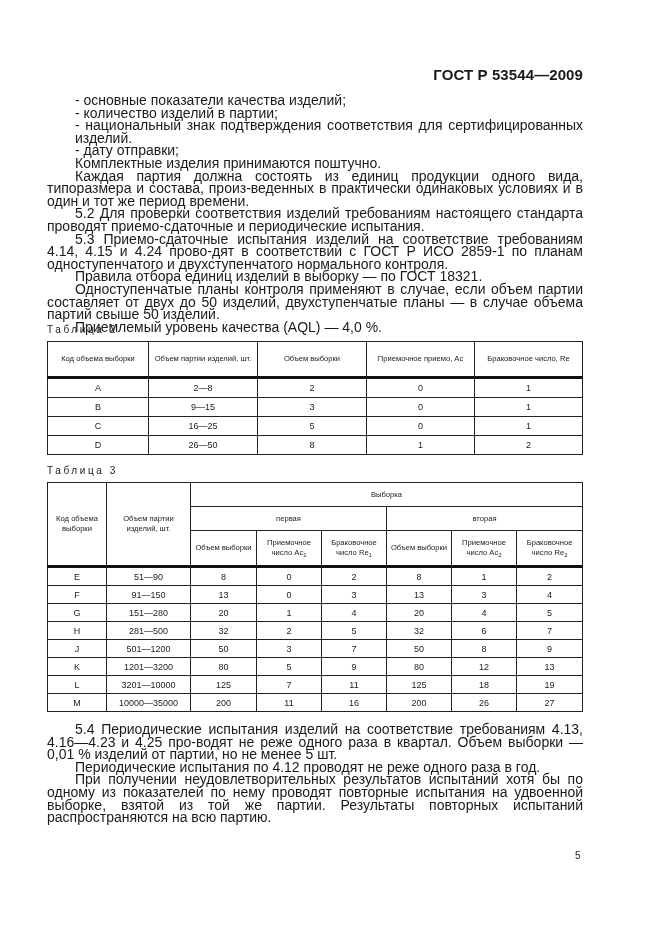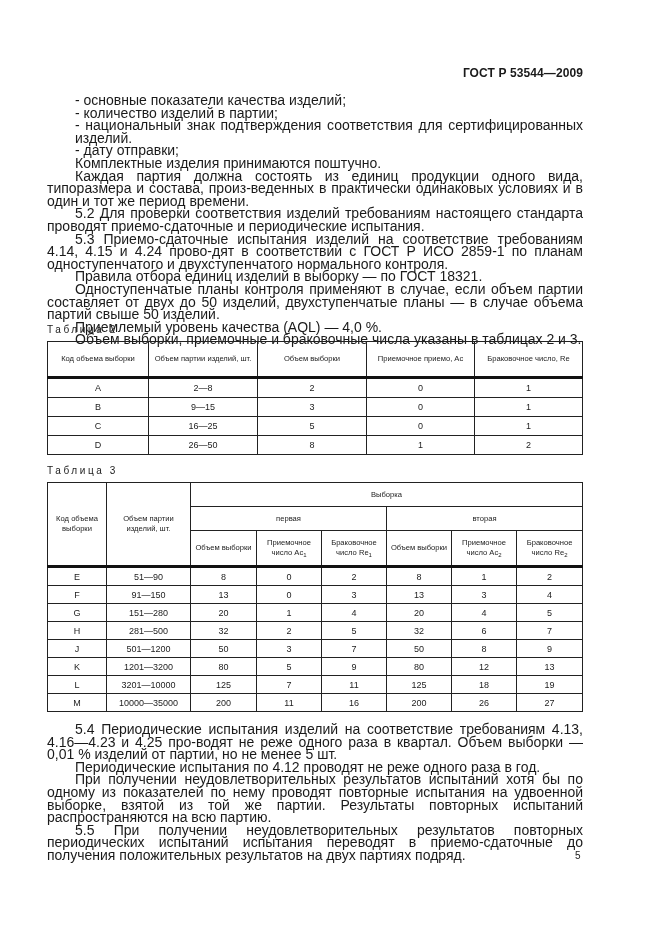--- a/index.html
+++ b/index.html
@@ -2,21 +2,21 @@
 <html><head>
 <meta charset="utf-8">
 <style>
   html, body { margin: 0; padding: 0; background: #ffffff; }
   body {
     width: 661px; height: 936px; position: relative; overflow: hidden;
     font-family: "Liberation Sans", sans-serif; color: #1a1a1a;
   }
   .page-header {
     position: absolute; top: 66px; right: 78px;
-    font-size: 12px; font-weight: bold; letter-spacing: 0.1px; margin-left: 40px;
+    font-size: 15px; font-weight: bold; letter-spacing: 0.1px; margin-left: 40px;
   }
   .textblock {
     position: absolute; left: 47px; width: 536px;
     font-size: 14px; line-height: 12.6px;
   }
   .textblock p { margin: 0; text-align: justify; }
   .textblock p.ind { text-indent: 28px; }
   .textblock p.bullet { padding-left: 28px; text-indent: 0; }
   #block1 { top: 94px; }
   #block2 { top: 723px; }
@@ -63,21 +63,20 @@
   <p class="bullet">-  количество изделий в партии;</p>
   <p class="bullet">-  национальный знак подтверждения соответствия для сертифицированных изделий.</p>
   <p class="bullet">-  дату отправки;</p>
   <p class="ind">Комплектные изделия принимаются поштучно.</p>
   <p class="ind">Каждая партия должна состоять из единиц продукции одного вида, типоразмера и состава, произ-веденных в практически одинаковых условиях и в один и тот же период времени.</p>
   <p class="ind">5.2  Для проверки соответствия изделий требованиям настоящего стандарта проводят приемо-сдаточные и периодические испытания.</p>
   <p class="ind">5.3  Приемо-сдаточные испытания изделий на соответствие требованиям 4.14, 4.15 и 4.24 прово-дят в соответствии с ГОСТ Р ИСО 2859-1 по планам одноступенчатого и двухступенчатого нормального контроля.</p>
   <p class="ind">Правила отбора единиц изделий в выборку — по ГОСТ 18321.</p>
   <p class="ind">Одноступенчатые планы контроля применяют в случае, если объем партии составляет от двух до 50 изделий, двухступенчатые планы — в случае объема партий свыше 50 изделий.</p>
   <p class="ind">Приемлемый уровень качества (AQL) — 4,0 %.</p>
-  <p class="ind">Объем выборки, приемочные и браковочные числа указаны в таблицах 2 и 3.</p>
 </div>
 
 <div class="tbl-caption" id="cap2">Таблица 2</div>
 
 <table class="gt" id="t2">
   <colgroup>
     <col style="width:101px">
       <col style="width:109px">
       <col style="width:109px">
       <col style="width:108px">
@@ -235,16 +234,15 @@
         <td>26</td>
         <td>27</td>
       </tr>
     </tbody>
 </table>
 
 <div class="textblock" id="block2">
   <p class="ind">5.4  Периодические испытания изделий на соответствие требованиям 4.13, 4.16—4.23 и 4.25 про-водят не реже одного раза в квартал. Объем выборки — 0,01 % изделий от партии, но не менее 5 шт.</p>
   <p class="ind">Периодические испытания по 4.12 проводят не реже одного раза в год.</p>
   <p class="ind">При получении неудовлетворительных результатов испытаний хотя бы по одному из показателей по нему проводят повторные испытания на удвоенной выборке, взятой из той же партии. Результаты повторных испытаний распространяются на всю партию.</p>
-  <p class="ind">5.5 При получении неудовлетворительных результатов повторных периодических испытаний испытания переводят в приемо-сдаточные до получения положительных результатов на двух партиях подряд.</p>
 </div>
 
 <div class="page-number">5</div>
 
 </body></html>

